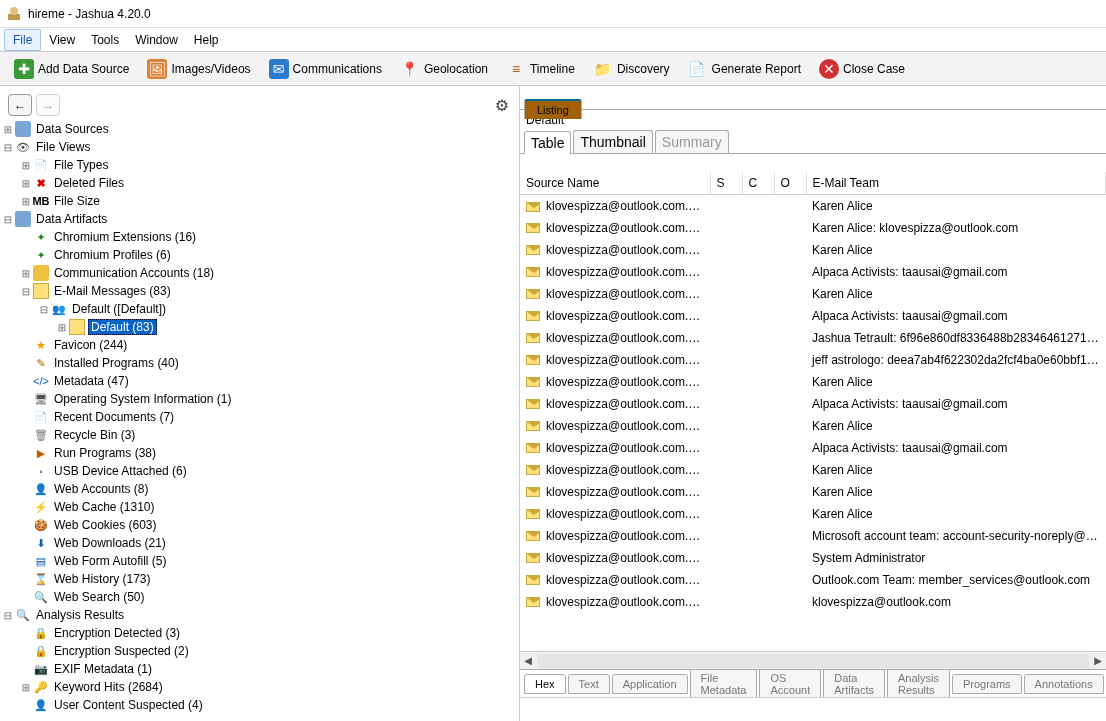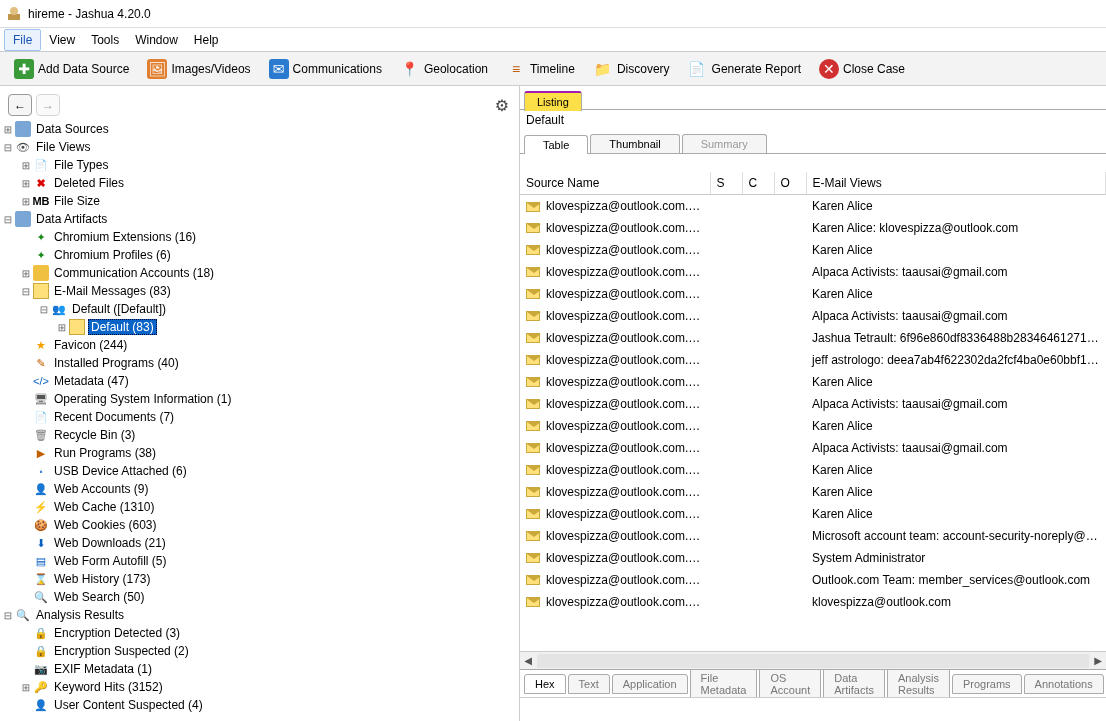--- a/index.html
+++ b/index.html
@@ -20,24 +20,24 @@
 .main { flex: 1; display: flex; overflow: hidden; }
 .tree { width: 520px; overflow-y: auto; padding: 4px 0 4px 2px; border-right: 1px solid #ccc; }
 .tree-row { display: flex; align-items: center; height: 18px; white-space: nowrap; padding-right: 6px; cursor: default; }
 .tree-row .tw { width: 12px; text-align: center; color: #666; font-size: 10px; cursor: pointer; }
 .tree-row .ico { width: 16px; height: 16px; margin: 0 3px 0 1px; display: inline-flex; align-items: center; justify-content: center; font-size: 11px; }
 .tree-row .lbl { padding: 0 2px; }
 .tree-row .lbl.sel { background: #0a64c8; color: #fff; border: 1px dotted #003; }
 .right { flex: 1; display: flex; flex-direction: column; overflow: hidden; }
 .tabstrip { height: 24px; display: flex; align-items: flex-end; border-bottom: 1px solid #aaa; padding-left: 4px; }
 .tab { padding: 3px 12px; border: 1px solid #aaa; border-bottom: none; background: #f5f5f5; margin-right: 2px; border-radius: 3px 3px 0 0; cursor: pointer; font-size: 11px; }
-.tab.active { background: #fde047; border-top: 2px solid #a21caf; position: relative; top: 2px; }
+.tab.active { background: #a16207; border-top: 2px solid #0369a1; position: relative; top: 10px; }
 .subhdr { padding: 3px 6px; font-size: 12px; background: #fff; }
 .viewtabs { height: 24px; display: flex; align-items: flex-end; border-bottom: 1px solid #aaa; padding-left: 4px; }
-.viewtabs .tab2 { padding: 3px 18px; border: 1px solid #aaa; border-bottom: none; margin-right: 2px; border-radius: 3px 3px 0 0; font-size: 11px; cursor: pointer; background: #f5f5f5; }
+.viewtabs .tab2 { padding: 3px 6px; border: 1px solid #aaa; border-bottom: none; margin-right: 2px; border-radius: 3px 3px 0 0; font-size: 14px; cursor: pointer; background: #f5f5f5; }
 .viewtabs .tab2.active { background: #fff; position: relative; top: 1px; }
 .viewtabs .tab2.disabled { color: #999; }
 .table-wrap { flex: 1; overflow: auto; }
 table.tbl { width: 100%; border-collapse: collapse; table-layout: fixed; }
 table.tbl th { text-align: left; font-weight: normal; padding: 4px 6px; border-right: 1px solid #ddd; border-bottom: 1px solid #ccc; background: #fff; font-size: 12px; position: sticky; top: 0; }
 table.tbl td { padding: 2px 6px; height: 22px; white-space: nowrap; overflow: hidden; text-overflow: ellipsis; font-size: 12px; }
 .envico { display:inline-block; width:14px; height:10px; background:#ffe07a; border:1px solid #caa93a; position:relative; vertical-align:middle; margin-right:6px; }
 .envico::before { content:""; position:absolute; left:0; right:0; top:0; border-left:7px solid transparent; border-right:7px solid transparent; border-top:5px solid #caa93a; }
 .hscroll { height: 18px; background: #f0f0f0; border-top: 1px solid #ccc; display:flex; align-items:center; }
 .hscroll .arrow { width:16px; text-align:center; color:#555; font-size:10px; }
@@ -227,21 +227,21 @@
     <div class="tree-row" style="padding-left:30px">
         <span class="ico ic-run">▶</span>
         <span class="lbl">Run Programs (38)</span>
       </div>
     <div class="tree-row" style="padding-left:30px">
         <span class="ico ic-usb">⬞</span>
         <span class="lbl">USB Device Attached (6)</span>
       </div>
     <div class="tree-row" style="padding-left:30px">
         <span class="ico ic-user">👤</span>
-        <span class="lbl">Web Accounts (9)</span>
+        <span class="lbl">Web Accounts (8)</span>
       </div>
     <div class="tree-row" style="padding-left:30px">
         <span class="ico ic-bolt">⚡</span>
         <span class="lbl">Web Cache (1310)</span>
       </div>
     <div class="tree-row" style="padding-left:30px">
         <span class="ico ic-cookie">🍪</span>
         <span class="lbl">Web Cookies (603)</span>
       </div>
     <div class="tree-row" style="padding-left:30px">
@@ -273,21 +273,21 @@
         <span class="ico ic-lock">🔒</span>
         <span class="lbl">Encryption Suspected (2)</span>
       </div>
     <div class="tree-row" style="padding-left:30px">
         <span class="ico ic-exif">📷</span>
         <span class="lbl">EXIF Metadata (1)</span>
       </div>
     <div class="tree-row" style="padding-left:18px">
         <span class="tw">⊞</span>
         <span class="ico ic-key">🔑</span>
-        <span class="lbl">Keyword Hits (3152)</span>
+        <span class="lbl">Keyword Hits (2684)</span>
       </div>
     <div class="tree-row" style="padding-left:30px">
         <span class="ico ic-warn">👤</span>
         <span class="lbl">User Content Suspected (4)</span>
       </div>
   </div>
 
   <div class="right">
     <div class="tabstrip">
       <div class="tab active">Listing</div>
@@ -307,21 +307,21 @@
             <col style="width:32px">
             <col style="width:32px">
             <col>
           </colgroup>
         <thead>
             <tr>
           <th>Source Name</th>
           <th>S</th>
           <th>C</th>
           <th>O</th>
-          <th>E-Mail Views</th>
+          <th>E-Mail Team</th>
         </tr>
           </thead>
         <tbody id="tbody">
             <tr>
               <td><span class="envico"></span>klovespizza@outlook.com.ost</td>
               <td></td>
               <td></td>
               <td></td>
               <td>Karen Alice</td>
             </tr>

